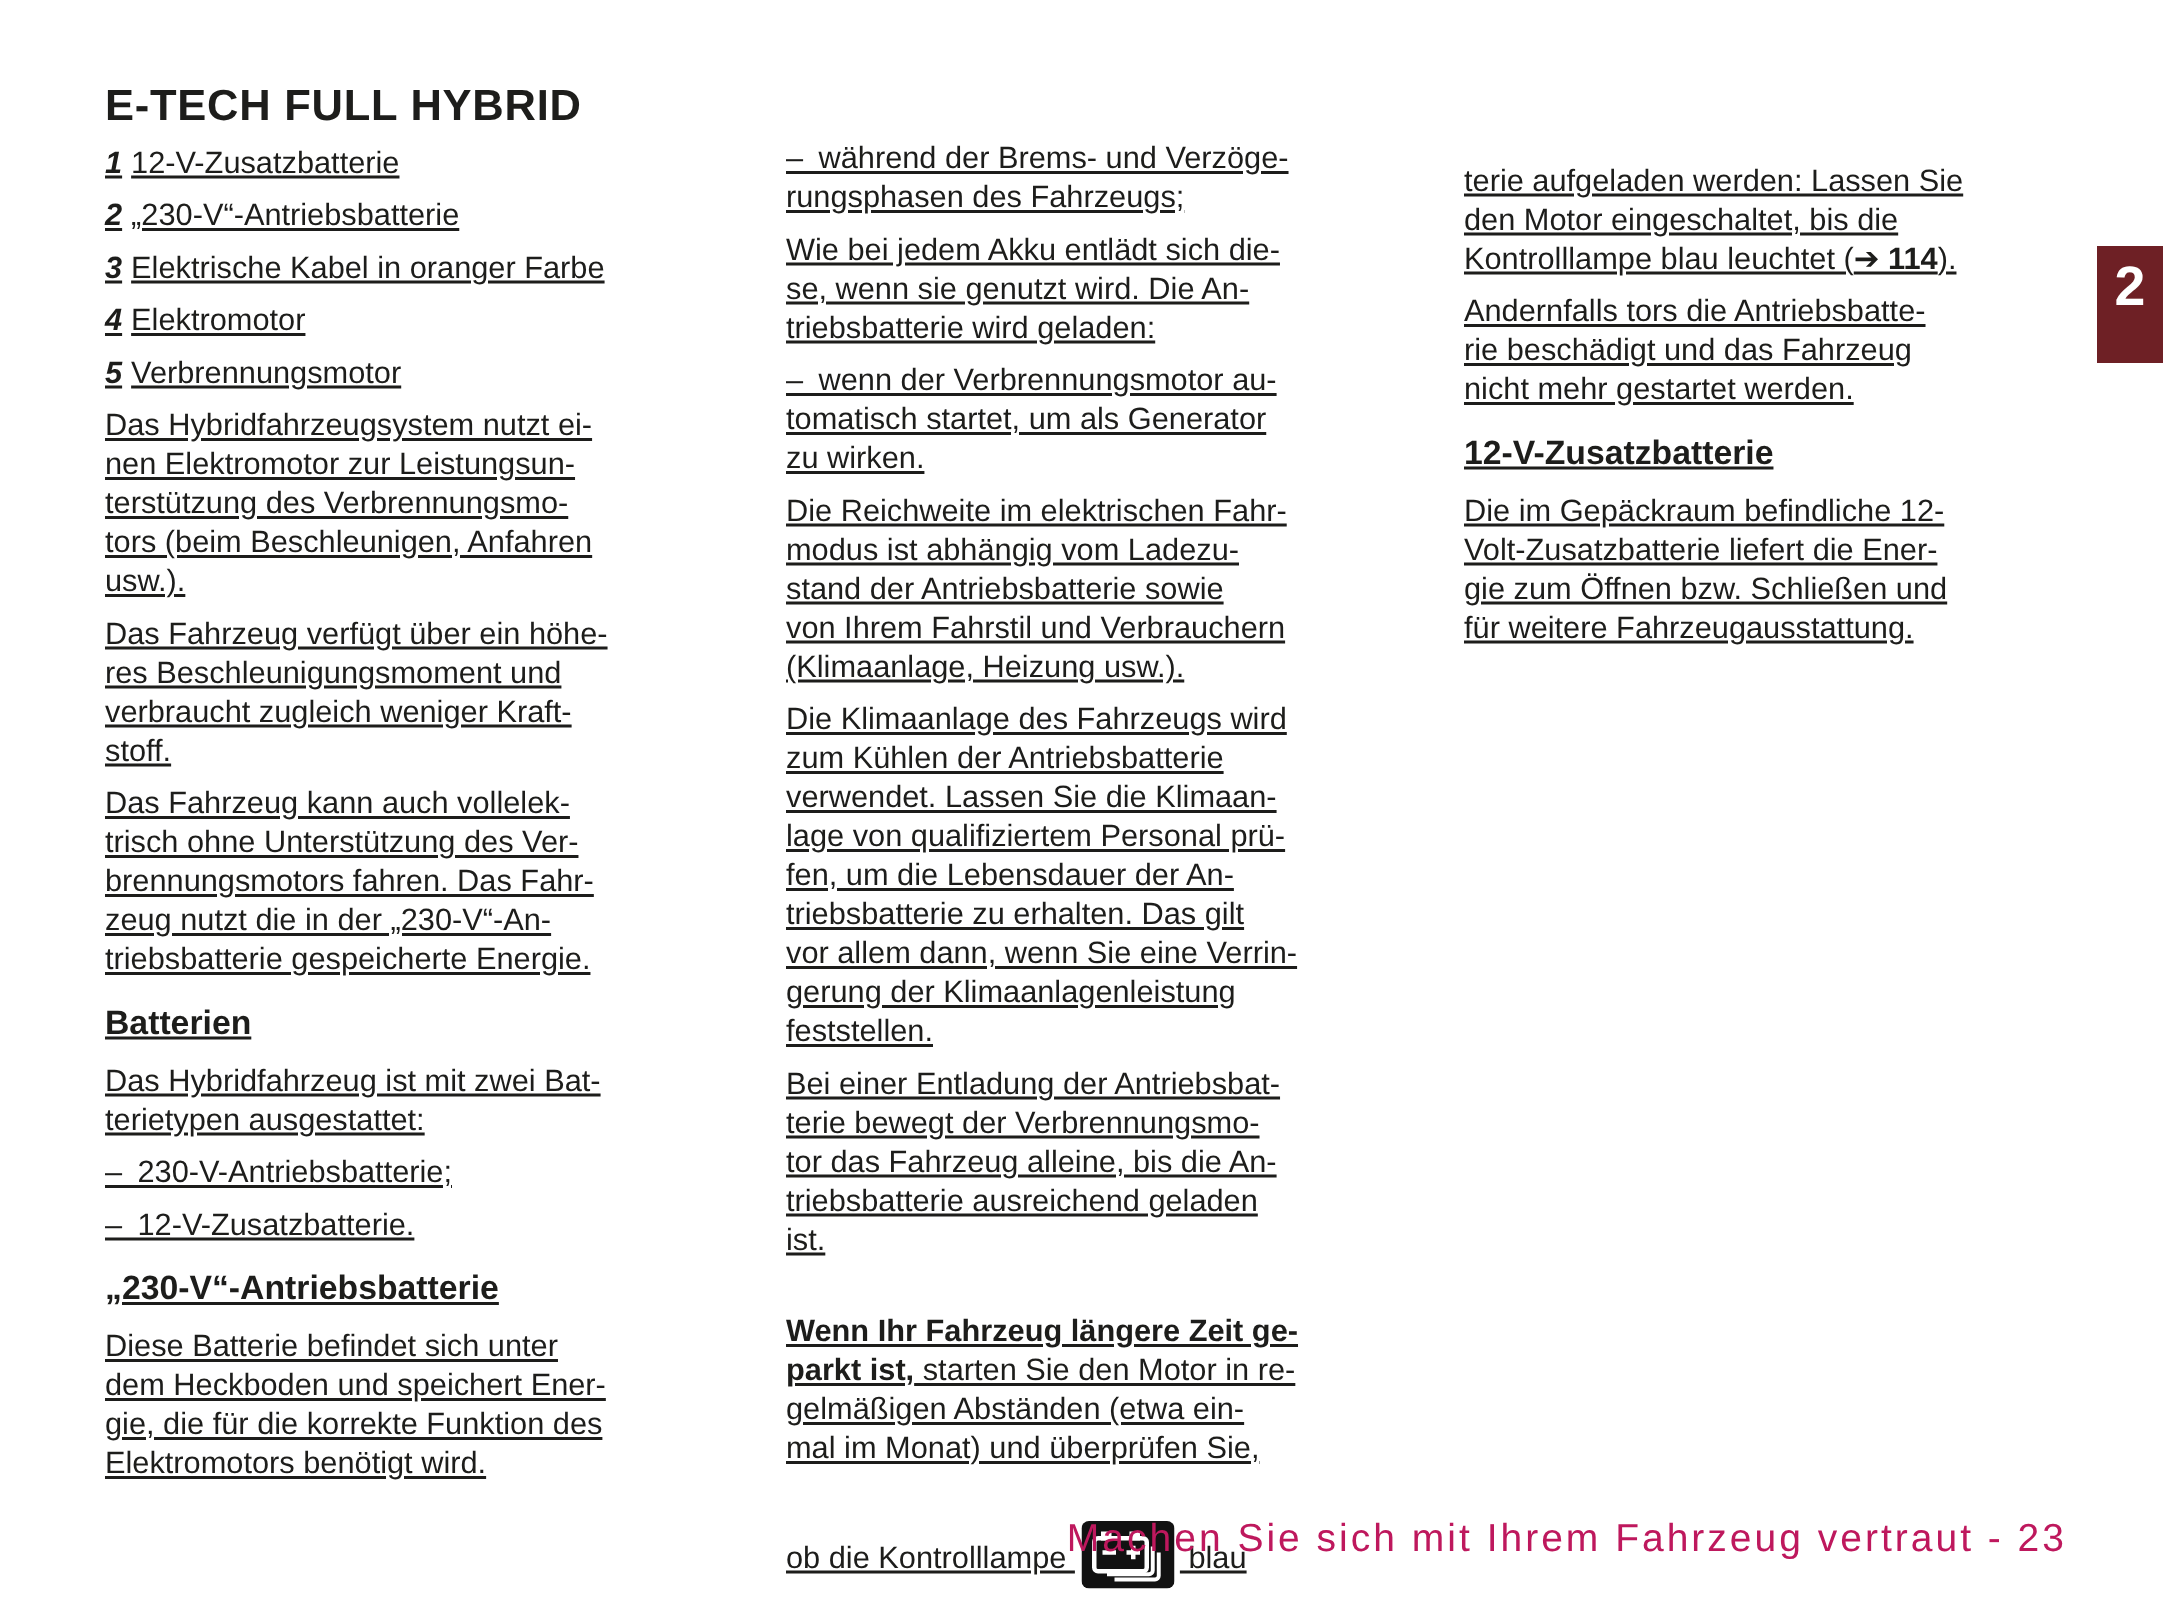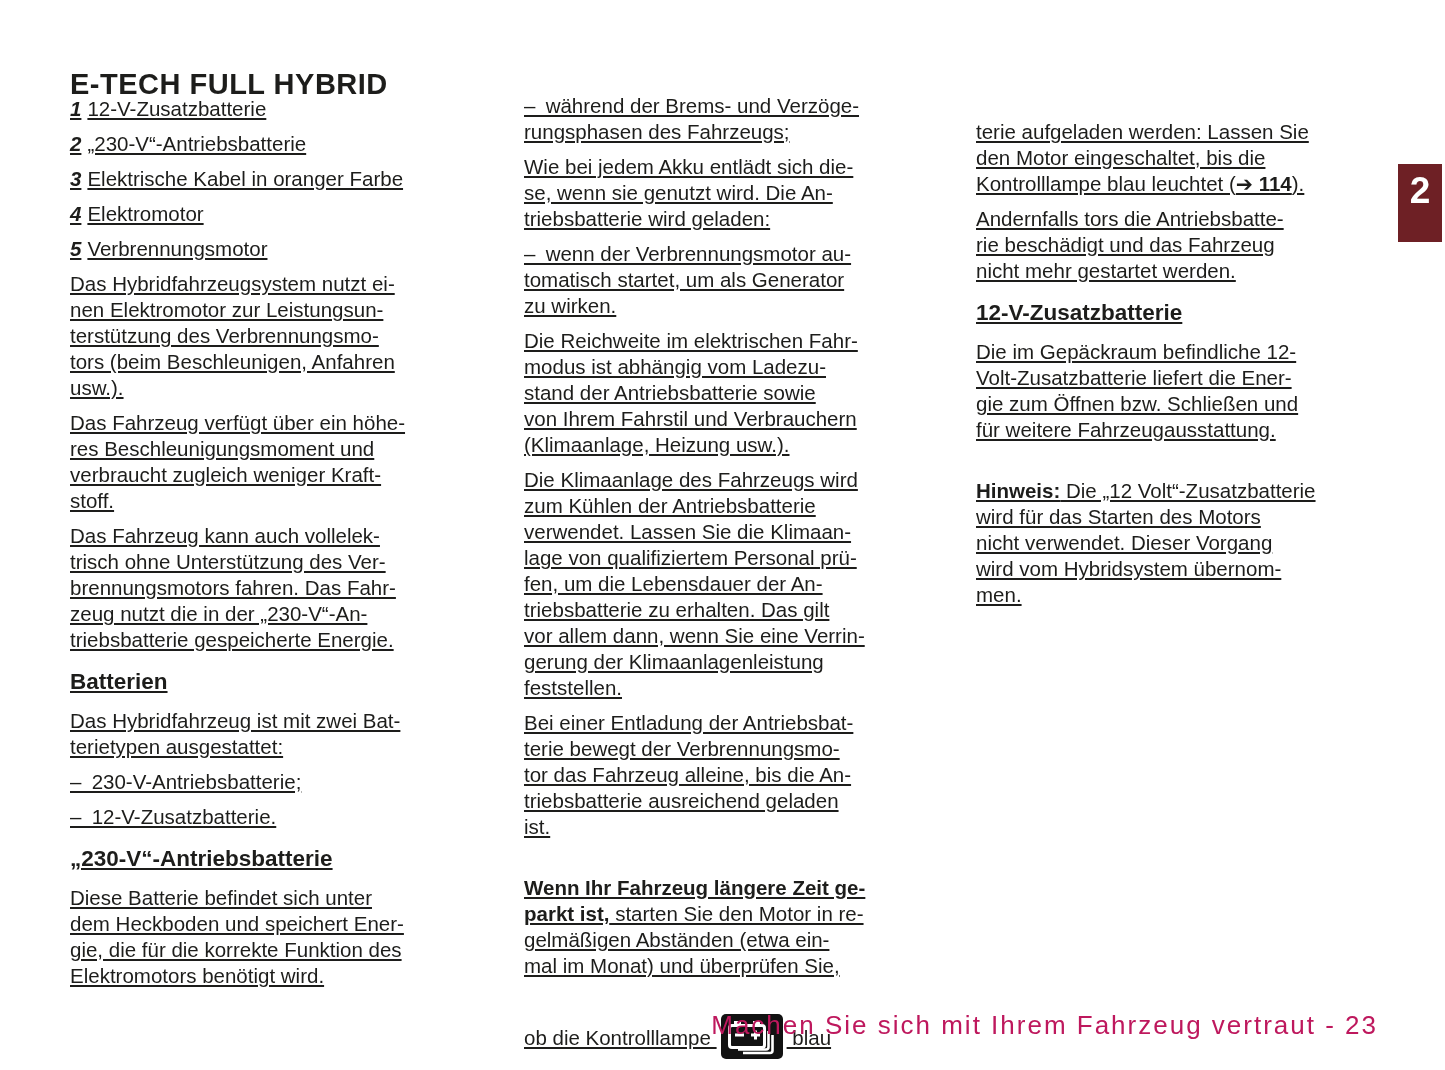--- a/index.html
+++ b/index.html
@@ -2,27 +2,27 @@
 <html><head>
 <meta charset="utf-8">
 <style>
   html,body{margin:0;padding:0;}
   body{
     width:1445px;height:1070px;position:relative;overflow:hidden;
     background:#ffffff;color:#1d1d1b;
     font-family:"Liberation Sans","DejaVu Sans",sans-serif;
   }
   .page-title{
-    position:absolute;left:70px;top:49px;
+    position:absolute;left:70px;top:36px;
     font-size:29px;font-weight:700;letter-spacing:.5px;white-space:nowrap;
   }
   .col{position:absolute;width:448px;font-size:20.5px;line-height:26px;text-decoration:underline;}
   .col1{left:70px;top:96px;}
   .col2{left:524px;top:93px;}
-  .col3{left:976px;top:93px;}
+  .col3{left:976px;top:82px;}
   .legend{margin:0 0 9px 0;}
   .legend-item{line-height:26px;margin:0 0 9px 0;white-space:nowrap;}
   .legend-num{font-weight:700;font-style:italic;margin-right:6px;}
   .para{white-space:pre-line;margin:0 0 9px 0;}
   .b{font-weight:700;}
   .heading{font-size:22.5px;font-weight:700;margin:16px 0 13px 0;white-space:nowrap;}
   .icon-battery{
     display:inline-block;vertical-align:-14px;margin:0 4px;
   }
   .chapter-tab{
@@ -143,26 +143,19 @@
 Kontrolllampe blau leuchtet (</span><span class="b">➔ 114</span><span>).</span>
   </div>
   <div class="para">Andernfalls tors die Antriebsbatte-
 rie beschädigt und das Fahrzeug
 nicht mehr gestartet werden.</div>
   <div class="heading">12-V-Zusatzbatterie</div>
   <div class="para">Die im Gepäckraum befindliche 12-
 Volt-Zusatzbatterie liefert die Ener-
 gie zum Öffnen bzw. Schließen und
 für weitere Fahrzeugausstattung.</div>
-  <div class="para">
-    <span class="b">Hinweis:</span><span> Die „12 Volt“-Zusatzbatterie
-wird für das Starten des Motors
-nicht verwendet. Dieser Vorgang
-wird vom Hybridsystem übernom-
-men.</span>
-  </div>
 </div>
 
 <div class="chapter-tab">
   <span class="chapter-tab-num">2</span>
 </div>
 
 <div class="footer">Machen Sie sich mit Ihrem Fahrzeug vertraut - 23</div>
 
 </body></html>

